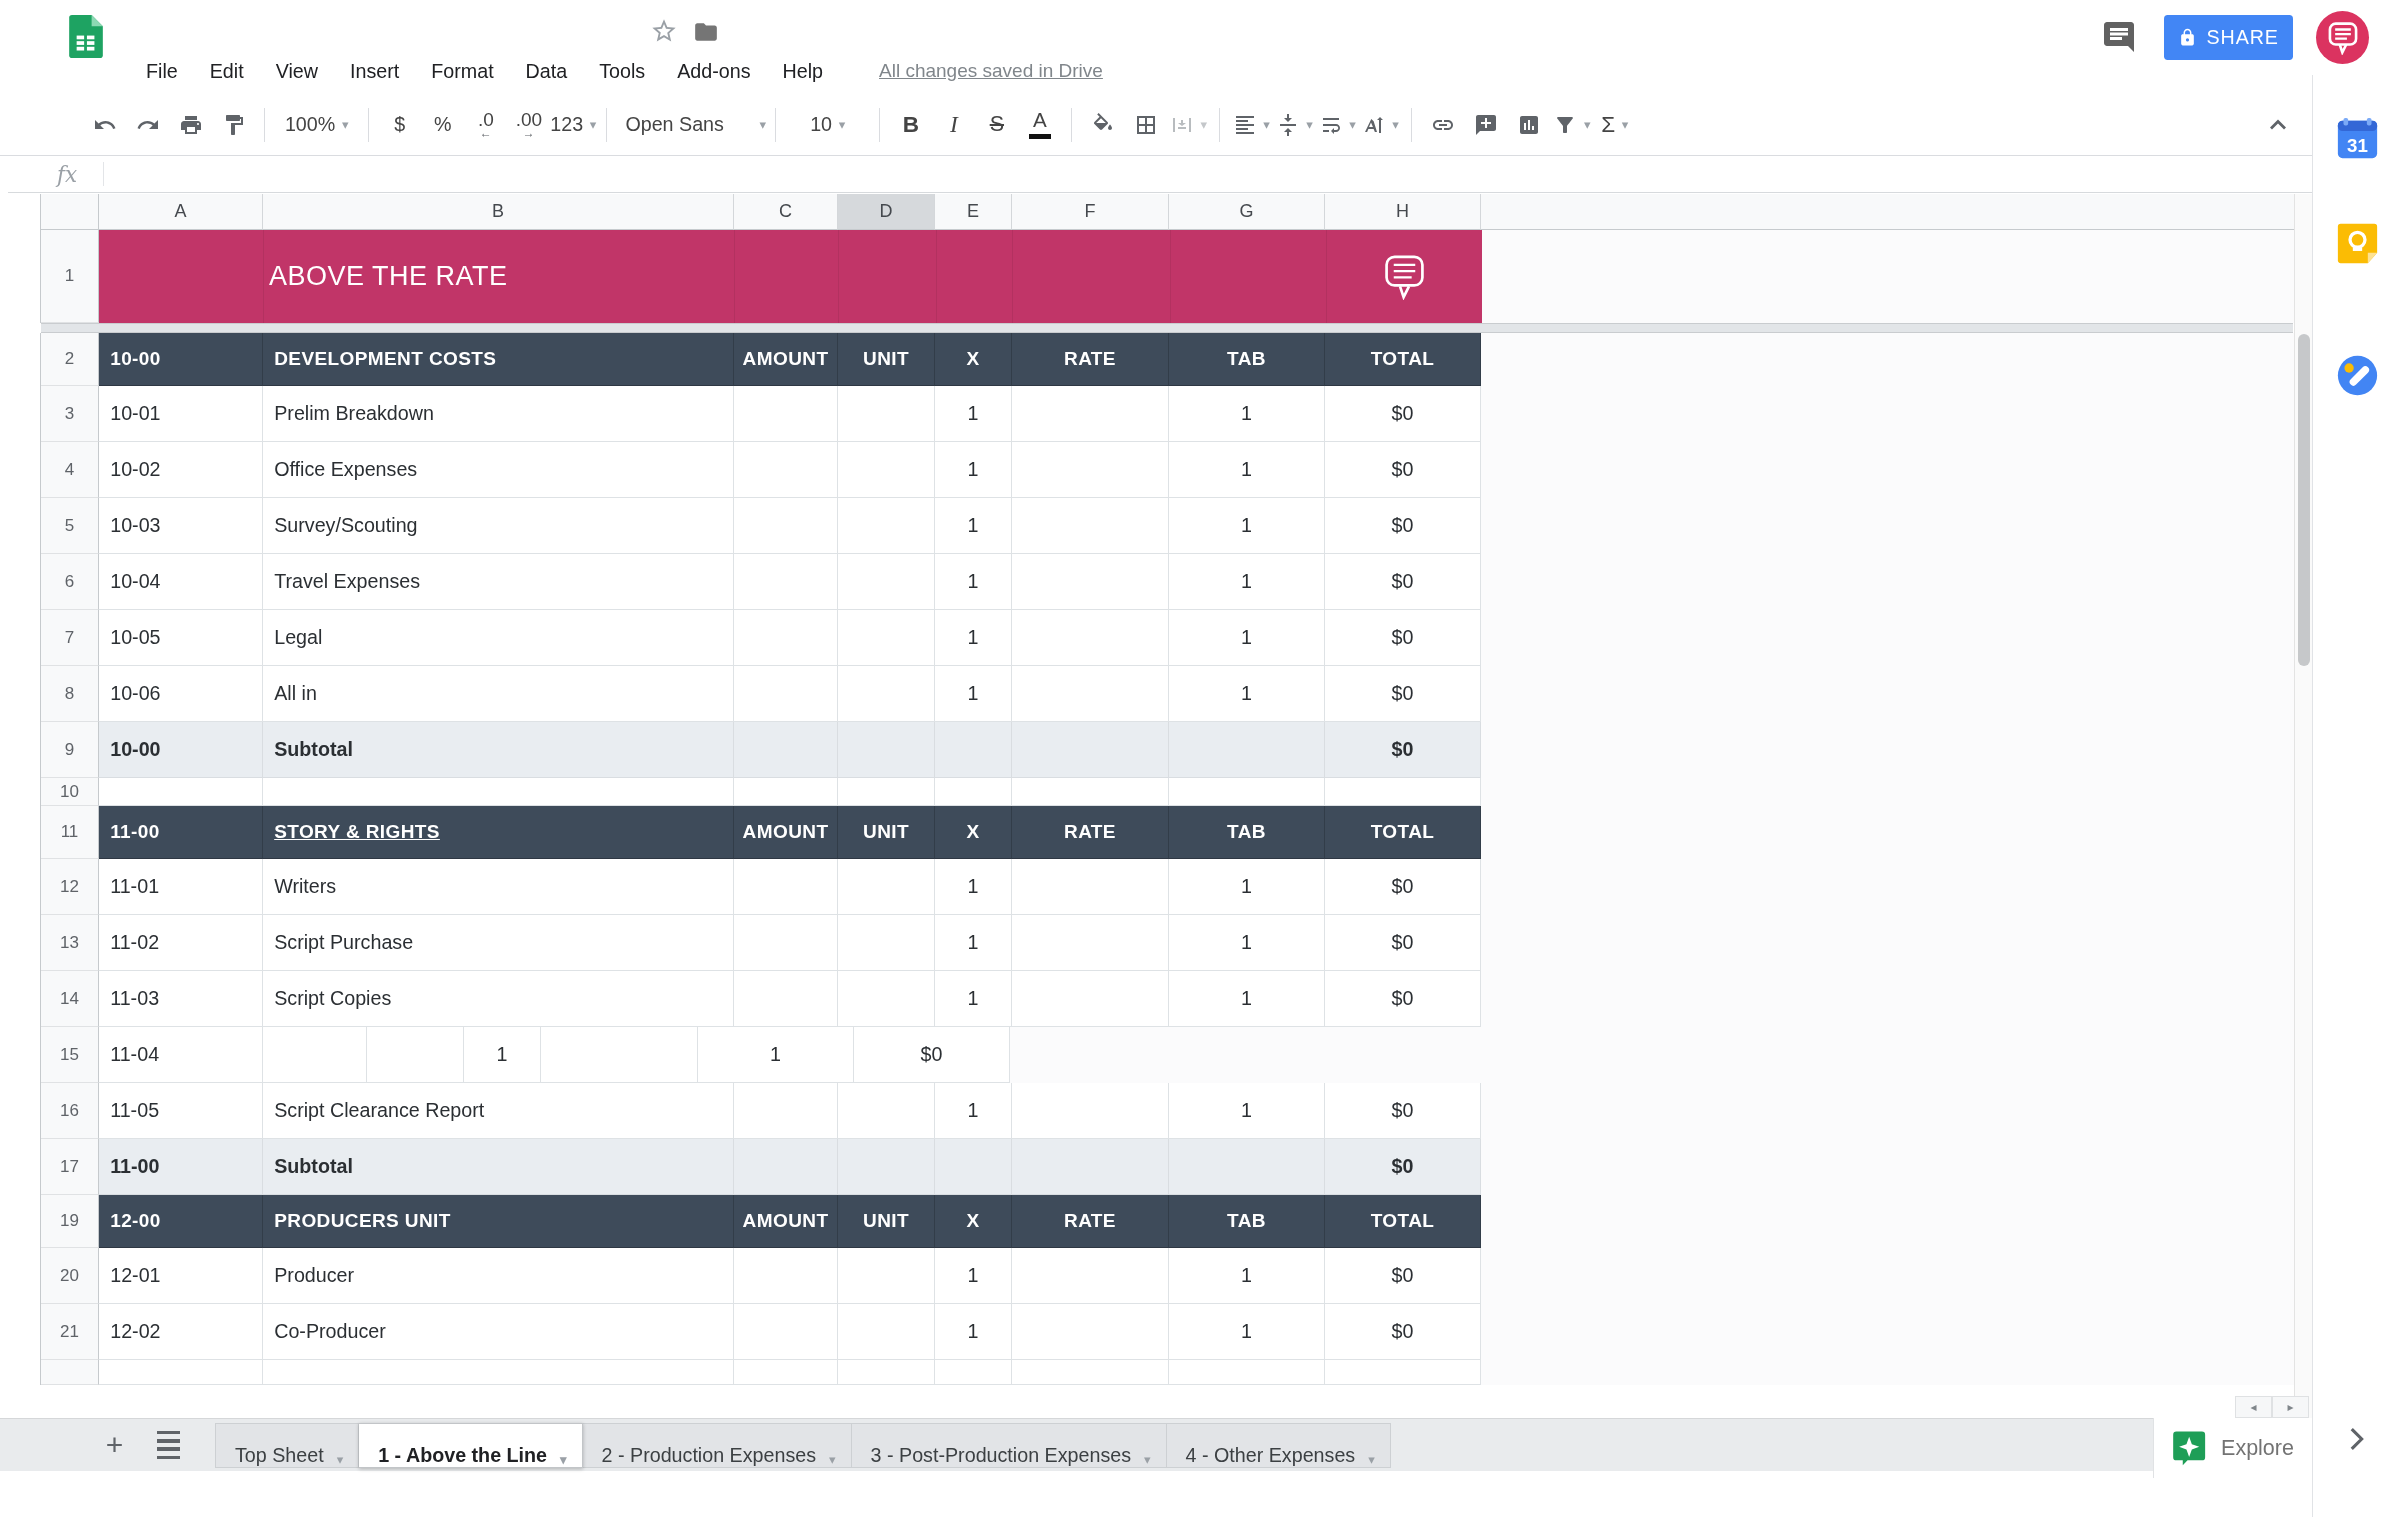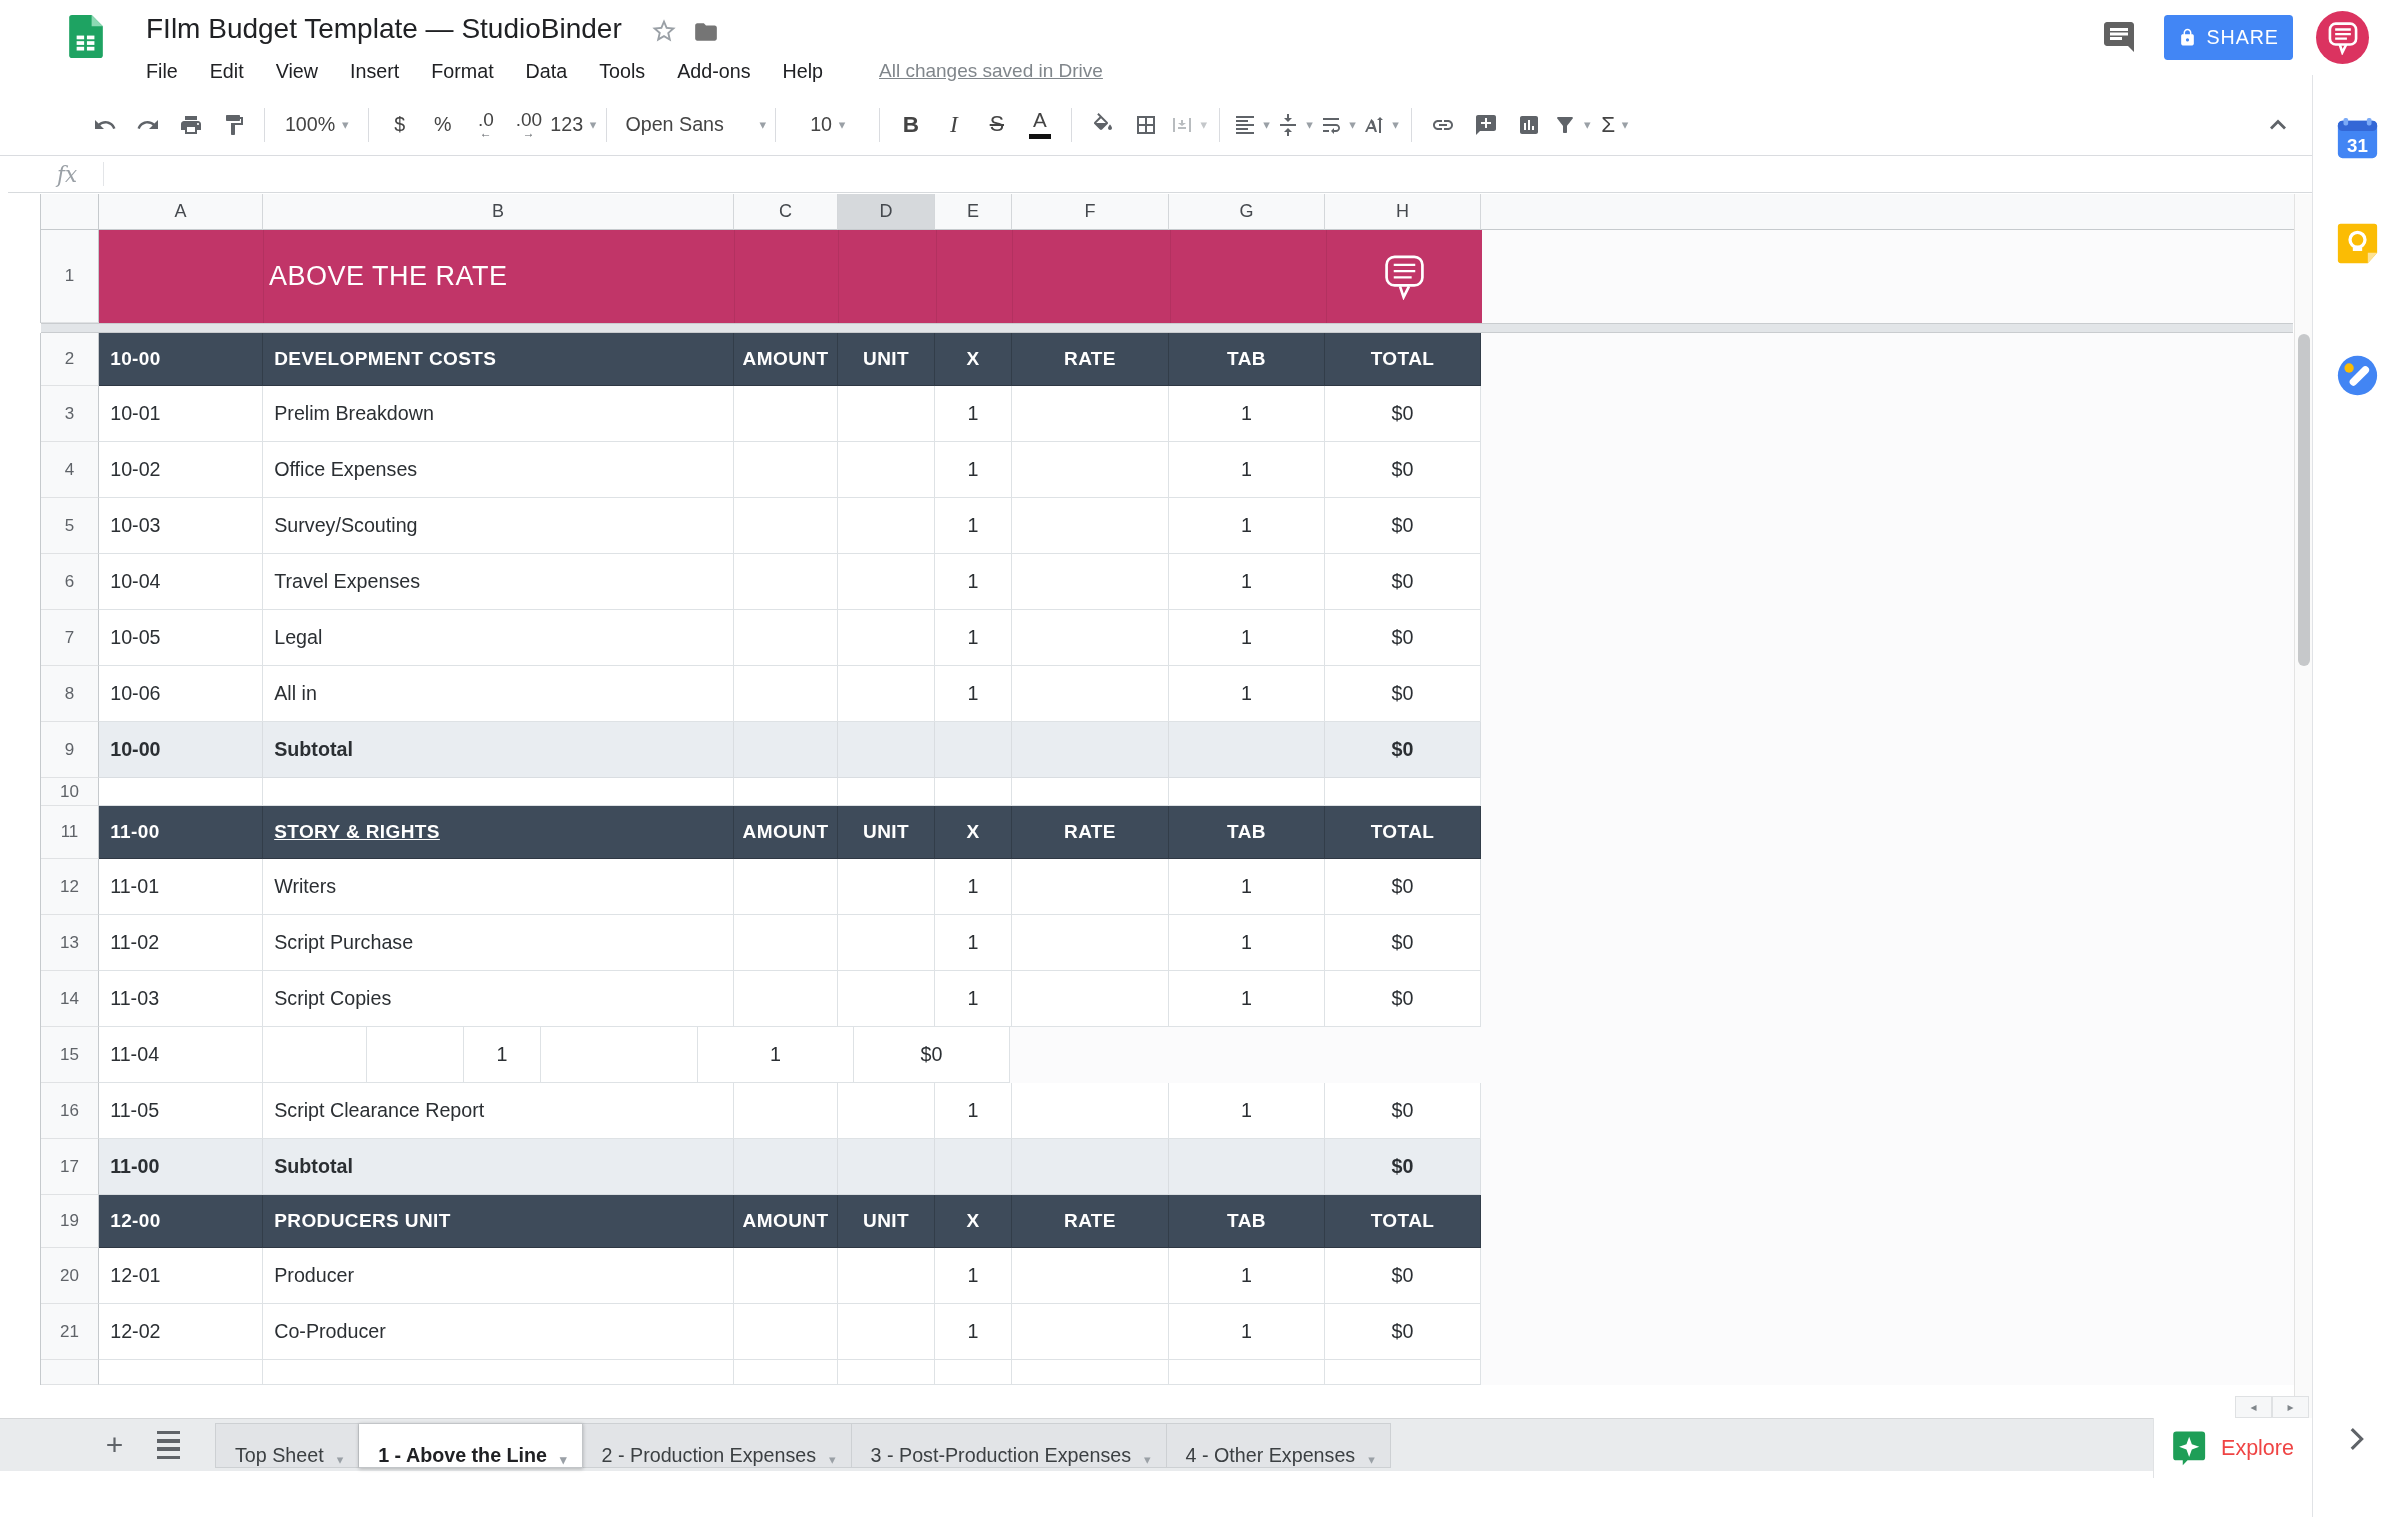--- a/index.html
+++ b/index.html
@@ -89,21 +89,21 @@
                font-size:30px; color:#5f6368; font-weight:300; cursor:pointer; }
   .all-sheets { margin-left:13px; width:41px; height:41px; display:flex; flex-direction:column; justify-content:center; gap:4.7px; cursor:pointer; }
   .all-sheets i { display:block; width:22.5px; height:3.7px; background:#5f6368; margin:0 auto; }
   .tabs { display:flex; align-items:stretch; height:45px; margin-left:26px; }
   .sheet-tab { display:flex; align-items:flex-end; padding:0 15px 0 19px; background:#e2e4e7; border:0.9px solid #cdd0d3; border-left:none;
                font-size:19.7px; color:#3c4043; cursor:pointer; white-space:nowrap; }
   .sheet-tab:first-child { border-left:0.9px solid #cdd0d3; }
   .sheet-tab.active { background:#fff; color:#202124; font-weight:bold; border-color:#c2c5c8; box-shadow:0 0.9px 3.7px rgba(0,0,0,0.25); position:relative; z-index:2; }
   .explore-btn { position:absolute; left:2153px; top:1418px; width:159px; height:60px; background:#fff; border-left:0.9px solid #e0e2e4;
                  display:flex; align-items:center; justify-content:center; gap:13px; cursor:pointer; }
-  .explore-label { color:#ef4444; font-size:21.5px; }
+  .explore-label { color:#737373; font-size:21.5px; }
   .below-tabs { position:absolute; left:0; top:1471px; width:2312px; height:47px; background:#fff; }
 
   
   .sidepanel { position:absolute; left:2312px; top:75px; width:86px; height:1443px; background:#fff; border-left:0.9px solid #e1e3e6; }
   .sp-icon { position:absolute; left:22.5px; width:43px; height:43px; cursor:pointer; }
   .sp-chevron { position:absolute; left:26px; top:1347px; width:34px; height:34px; cursor:pointer; }
 
   svg { display:block; }
 </style>
 </head>
@@ -119,21 +119,20 @@
         <g fill="#fff">
           <rect x="8" y="22" width="8" height="4"></rect>
             <rect x="19" y="22" width="8" height="4"></rect>
           <rect x="8" y="28" width="8" height="4"></rect>
             <rect x="19" y="28" width="8" height="4"></rect>
           <rect x="8" y="34" width="8" height="4"></rect>
             <rect x="19" y="34" width="8" height="4"></rect>
         </g>
       </svg>
     </div>
-    <span class="doc-title">FIlm Budget Template — StudioBinder</span>
     <span class="star">
       <svg width="28" height="28" viewBox="0 0 24 24" fill="#9aa0a6">
           <path d="M22 9.24l-7.19-.62L12 2 9.19 8.63 2 9.24l5.46 4.73L5.82 21 12 17.27 18.18 21l-1.63-7.03L22 9.24zM12 15.4l-3.76 2.27 1-4.28-3.32-2.88 4.38-.38L12 6.1l1.71 4.04 4.38.38-3.32 2.88 1 4.28L12 15.4z"></path>
         </svg>
     </span>
     <span class="folder">
       <svg width="26" height="26" viewBox="0 0 24 24" fill="#757575">
           <path d="M10 4H4c-1.1 0-1.99.9-1.99 2L2 18c0 1.1.9 2 2 2h16c1.1 0 2-.9 2-2V8c0-1.1-.9-2-2-2h-8l-2-2z"></path>
         </svg>
     </span>

